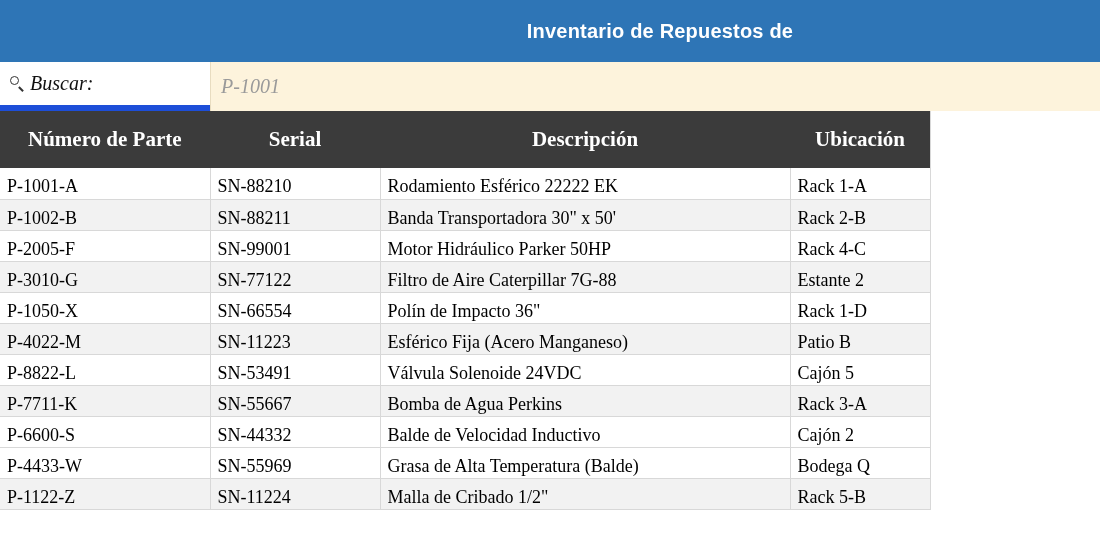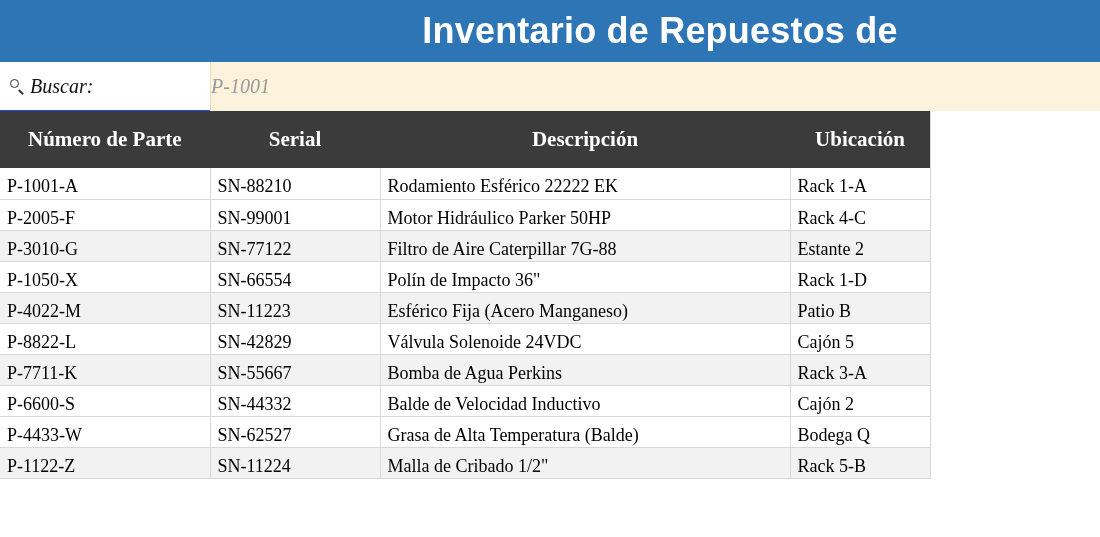--- a/index.html
+++ b/index.html
@@ -33,21 +33,21 @@
     color: #ffffff;
     display: flex;
     align-items: center;
     justify-content: center;
     overflow: hidden;
     box-sizing: border-box;
   }
   .titlebar .title-text {
     font-family: "Liberation Sans", sans-serif;
     font-weight: bold;
-    font-size: 36px;
+    font-size: 20px;
     letter-spacing: 0.2px;
     white-space: nowrap;
     
     position: relative;
     left: 110px;
   }
 
   
   .searchbar {
     position: absolute;
@@ -59,21 +59,21 @@
     align-items: stretch;
     box-sizing: border-box;
   }
   .search-label-cell {
     width: 210px;
     background: #ffffff;
     display: flex;
     align-items: center;
     padding-left: 9px;
     box-sizing: border-box;
-    border-bottom: 1px solid #1d4ed8;
+    border-bottom: 6px solid #1d4ed8;
   }
   .search-icon {
     width: 17px;
     height: 17px;
     position: relative;
     margin-right: 4px;
     flex: 0 0 auto;
   }
   .search-icon::before {
     content: "";
@@ -101,20 +101,21 @@
     font-family: "Liberation Serif", serif;
     font-style: italic;
     font-size: 20px;
     color: #111111;
   }
   .search-input-cell {
     flex: 1 1 auto;
     background: #fdf3dc;
     display: flex;
     align-items: center;
+    padding-left: 10px;
     box-sizing: border-box;
     border-left: 1px solid #e8dcc0;
   }
   .search-input-text {
     font-family: "Liberation Serif", serif;
     font-style: italic;
     font-size: 20px;
     color: #9a9a9a;
   }
 
@@ -210,20 +211,26 @@
           <th>Ubicación</th>
         </tr>
       </thead>
       <tbody>
         <tr class="row-even">
           <td>P-1001-A</td>
           <td>SN-88210</td>
           <td>Rodamiento Esférico 22222 EK</td>
           <td>Rack 1-A</td>
         </tr>
+        <tr class="row-odd">
+          <td>P-1002-B</td>
+          <td>SN-88211</td>
+          <td>Banda Transportadora 30" x 50'</td>
+          <td>Rack 2-B</td>
+        </tr>
         <tr class="row-even">
           <td>P-2005-F</td>
           <td>SN-99001</td>
           <td>Motor Hidráulico Parker 50HP</td>
           <td>Rack 4-C</td>
         </tr>
         <tr class="row-odd">
           <td>P-3010-G</td>
           <td>SN-77122</td>
           <td>Filtro de Aire Caterpillar 7G-88</td>
@@ -236,39 +243,39 @@
           <td>Rack 1-D</td>
         </tr>
         <tr class="row-odd">
           <td>P-4022-M</td>
           <td>SN-11223</td>
           <td>Esférico Fija (Acero Manganeso)</td>
           <td>Patio B</td>
         </tr>
         <tr class="row-even">
           <td>P-8822-L</td>
-          <td>SN-42829</td>
+          <td>SN-53491</td>
           <td>Válvula Solenoide 24VDC</td>
           <td>Cajón 5</td>
         </tr>
         <tr class="row-odd">
           <td>P-7711-K</td>
           <td>SN-55667</td>
           <td>Bomba de Agua Perkins</td>
           <td>Rack 3-A</td>
         </tr>
         <tr class="row-even">
           <td>P-6600-S</td>
           <td>SN-44332</td>
           <td>Balde de Velocidad Inductivo</td>
           <td>Cajón 2</td>
         </tr>
         <tr class="row-even">
           <td>P-4433-W</td>
-          <td>SN-62527</td>
+          <td>SN-55969</td>
           <td>Grasa de Alta Temperatura (Balde)</td>
           <td>Bodega Q</td>
         </tr>
         <tr class="row-odd">
           <td>P-1122-Z</td>
           <td>SN-11224</td>
           <td>Malla de Cribado 1/2"</td>
           <td>Rack 5-B</td>
         </tr>
       </tbody>

